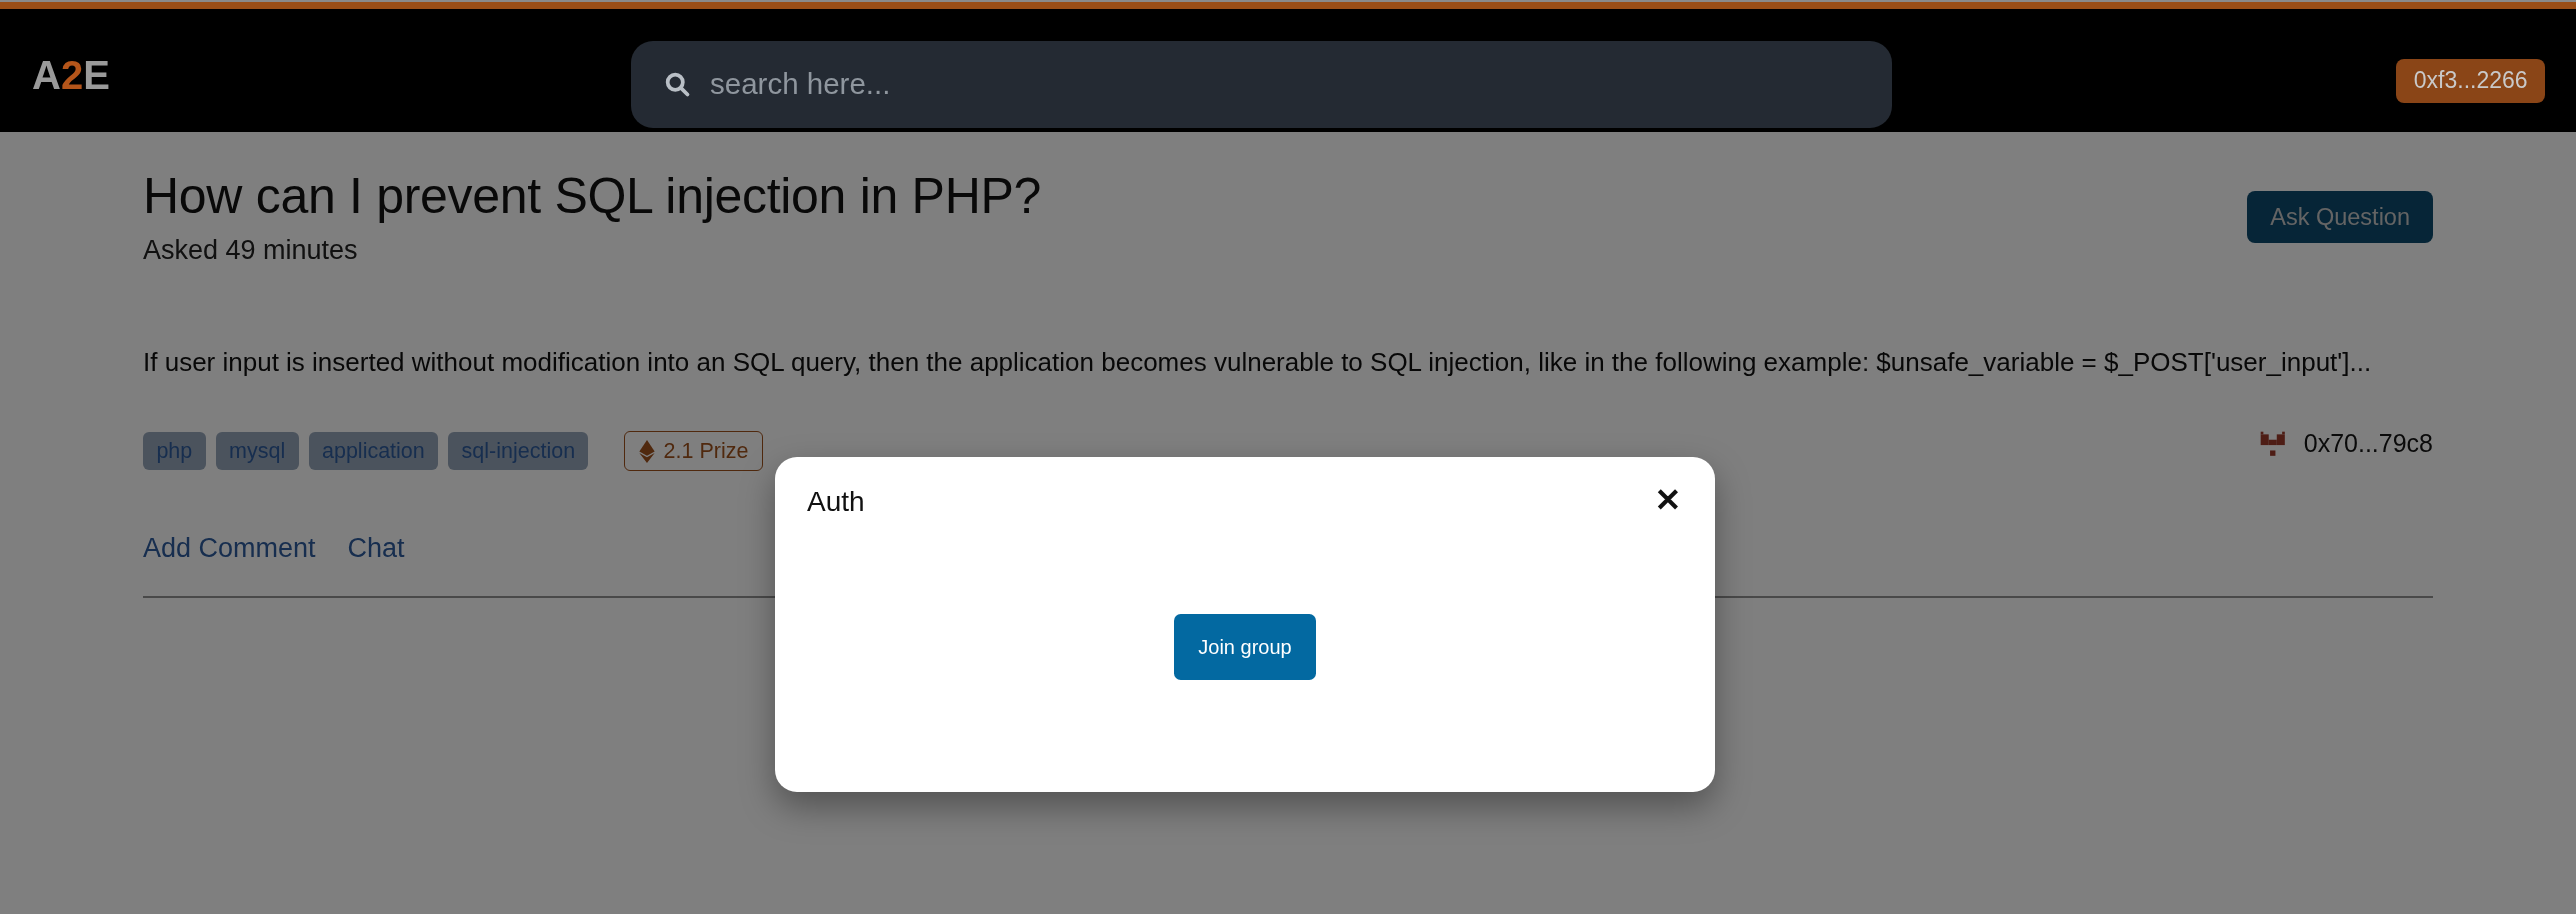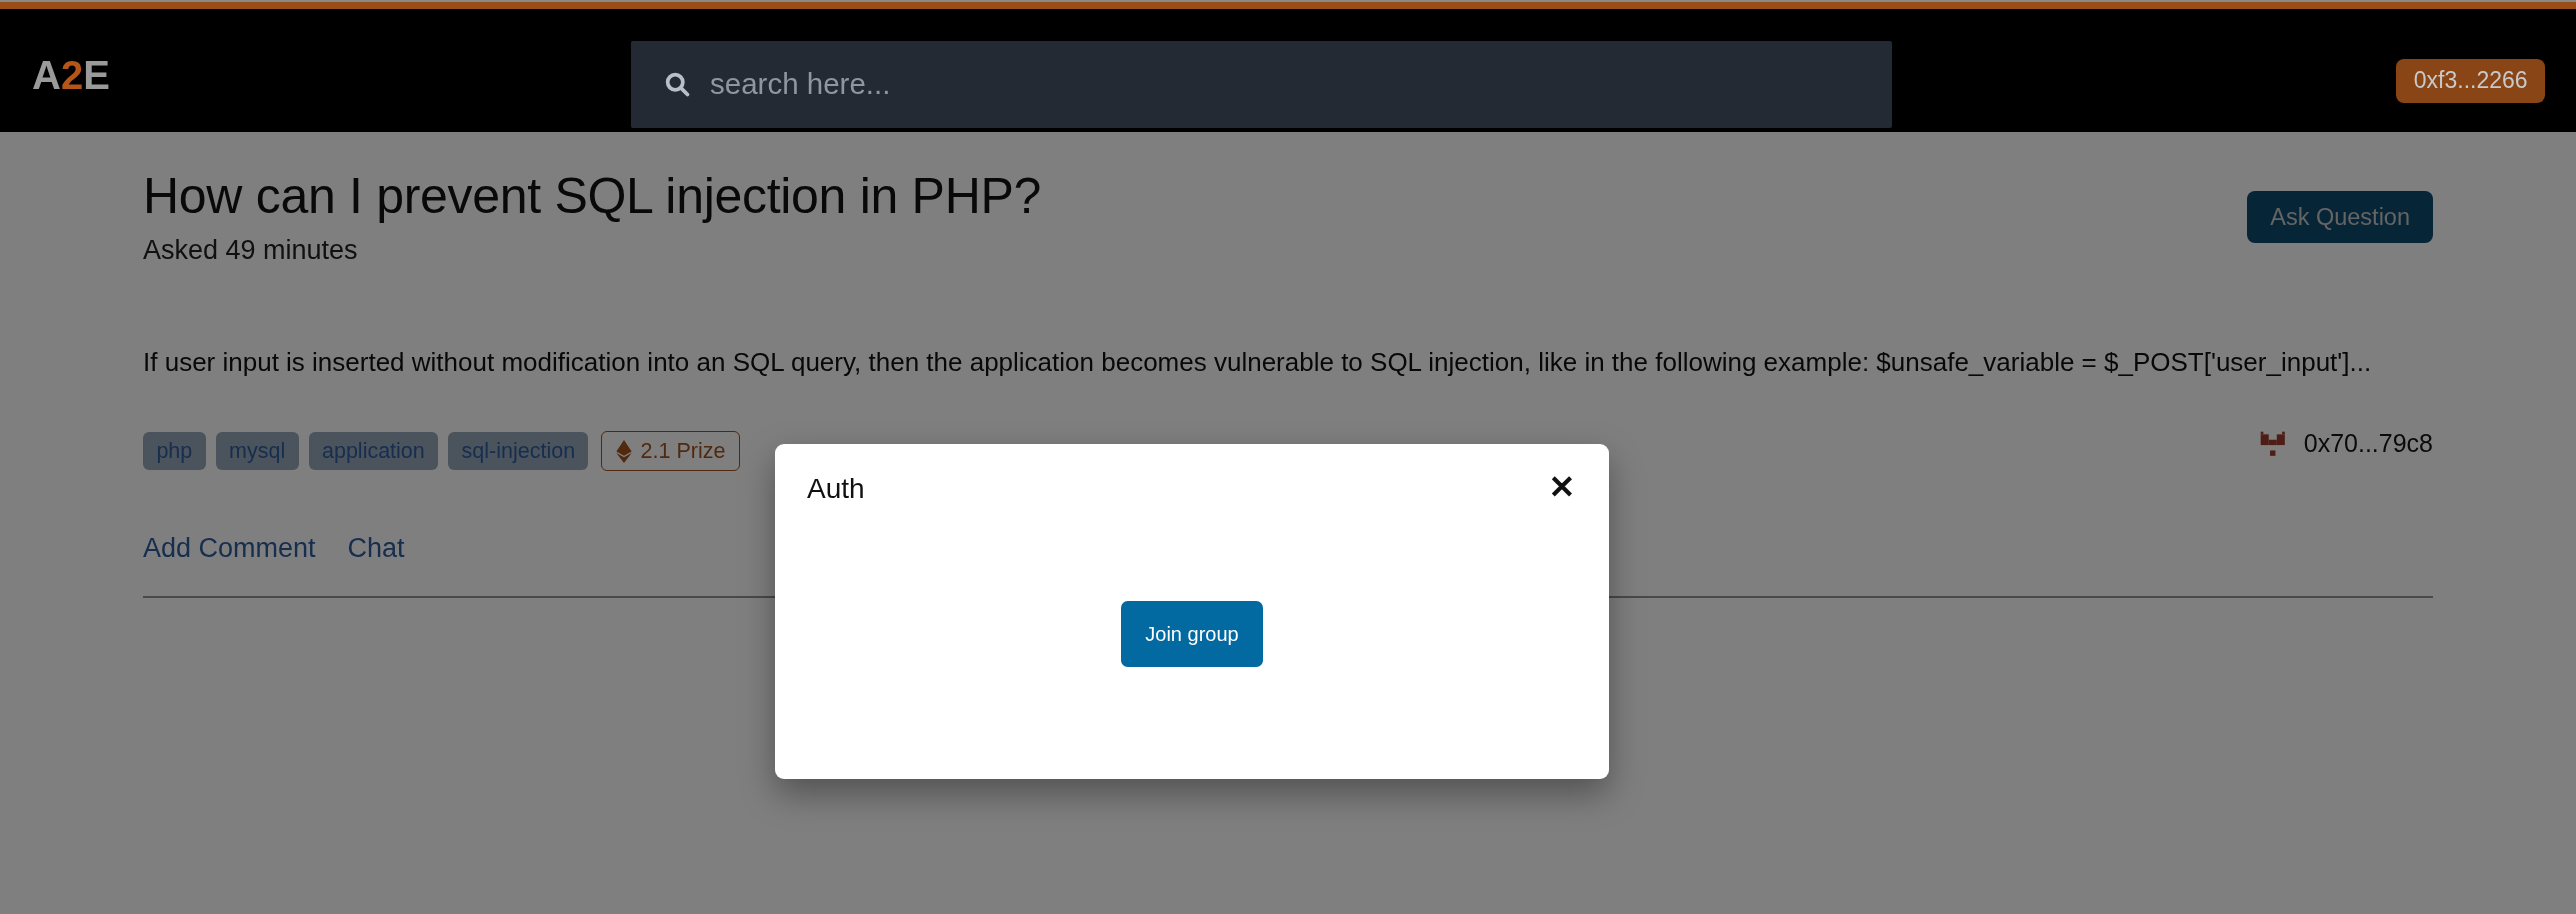--- a/index.html
+++ b/index.html
@@ -48,21 +48,21 @@
     color: #9a9a9a;
     user-select: none;
   }
   .logo .accent { color: #b4551a; }
 
   .search-wrap {
     position: absolute;
     left: 631px; top: 32px;
     width: 1261px; height: 87px;
     background: #242a33;
-    border-radius: 2px;
+    border-radius: 22px;
     display: flex;
     align-items: center;
     padding-left: 32px;
   }
   .search-icon {
     width: 28px; height: 28px;
     flex: 0 0 auto;
     margin-right: 19px;
     color: #b9bfc6;
   }
@@ -173,21 +173,21 @@
     align-items: center;
     gap: 8.7px;
     border: 1.3px solid #a0521d;
     border-radius: 6px;
     padding: 6.7px 13.4px;
     color: #a0521d;
     font-size: 21.5px;
     line-height: 24px;
     cursor: pointer;
     white-space: nowrap;
-    margin-left: 3px;
+    margin-left: 26px;
   }
   .eth-icon { width: 16px; height: 23px; display: block; }
 
   .owner {
     position: absolute;
     right: 0; top: -2.7px;
     display: flex;
     align-items: center;
     gap: 16px;
   }
@@ -228,24 +228,24 @@
   #overlay {
     position: absolute;
     top: 131px; left: 0;
     width: 2576px; height: 783px;
     background: rgba(0, 0, 0, 0.5);
   }
 
   
   #modal {
     position: absolute;
-    left: 775px; top: 444px;
-    width: 834px; height: 335px;
+    left: 775px; top: 457px;
+    width: 940px; height: 335px;
     background: #ffffff;
-    border-radius: 9px;
+    border-radius: 22px;
     box-shadow: 0 14.8px 34px rgba(0,0,0,0.35);
     overflow: hidden;
   }
   .modal-head {
     position: relative;
     height: 74px;
   }
   .modal-title {
     position: absolute;
     left: 32px; top: 28px;

